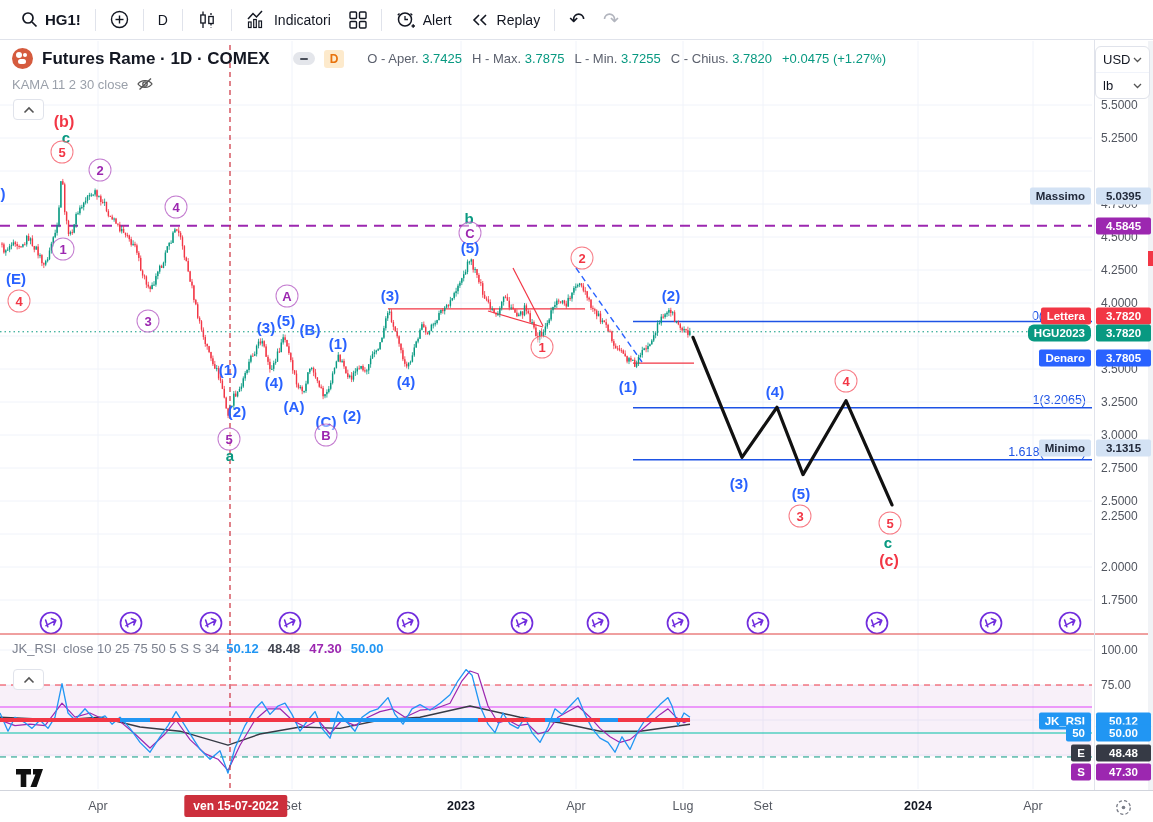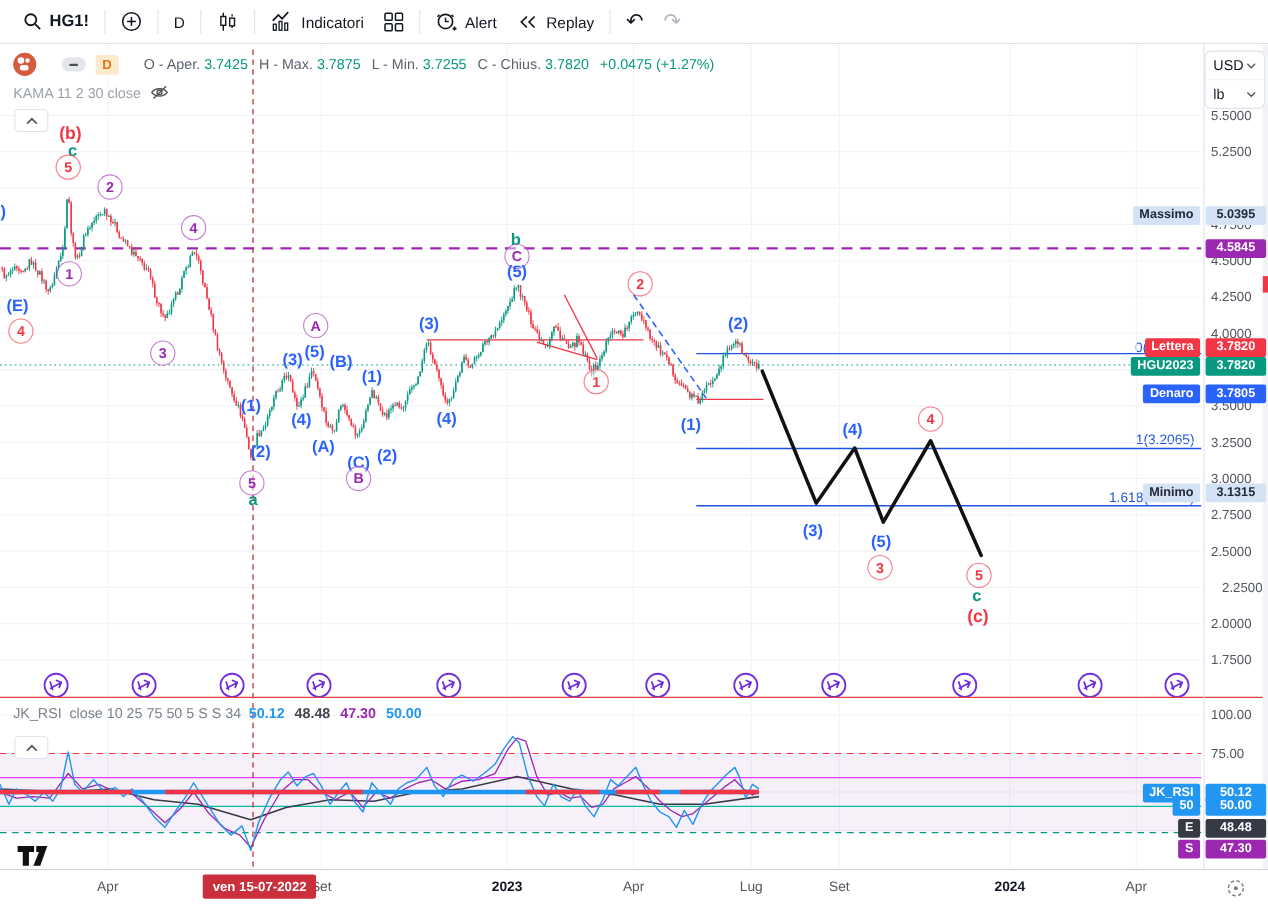--- a/index.html
+++ b/index.html
@@ -990,20 +990,21 @@
       <span>↷</span>
       </div>
   </div>
 
   <div class="hdr">
     <div class="logo">
       <i style="left:4px;top:4px;width:6px;height:6px;"></i>
       <i style="left:11px;top:5px;width:4px;height:4px;"></i>
       <i style="left:6px;top:11px;width:8px;height:5px;border-radius:3px;"></i>
     </div>
+    <span class="title">Futures Rame · 1D · COMEX</span>
     <span class="pill">
         <b></b>
       </span>
     <span class="dbadge">D</span>
     <span class="ohlc">
       <span><span class="lab">O - Aper.</span> <span class="val">3.7425</span></span>
       <span><span class="lab">H - Max.</span> <span class="val">3.7875</span></span>
       <span><span class="lab">L - Min.</span> <span class="val">3.7255</span></span>
       <span><span class="lab">C - Chius.</span> <span class="val">3.7820</span></span>
       <span class="chg">+0.0475 (+1.27%)</span>
@@ -1055,33 +1056,33 @@
       <div class="tick" style="top: 138px;">5.2500</div>
       <div class="tick" style="top: 204px;">4.7500</div>
       <div class="tick" style="top: 237px;">4.5000</div>
       <div class="tick" style="top: 270px;">4.2500</div>
       <div class="tick" style="top: 303px;">4.0000</div>
       <div class="tick" style="top: 369px;">3.5000</div>
       <div class="tick" style="top: 402px;">3.2500</div>
       <div class="tick" style="top: 435px;">3.0000</div>
       <div class="tick" style="top: 468px;">2.7500</div>
       <div class="tick" style="top: 501px;">2.5000</div>
-      <div class="tick" style="top: 534px; margin-left: 10px;">2.2500</div>
+      <div class="tick" style="top: 516px;">2.2500</div>
       <div class="tick" style="top: 567px;">2.0000</div>
       <div class="tick" style="top: 600px;">1.7500</div>
       <div class="tick" style="top: 650px;">100.00</div>
       <div class="tick" style="top: 685px;">75.00</div>
     </div>
   <div id="tags">
       <div class="tagname t-pale" style="top: 165.786px;">Massimo</div>
       <div class="tagval t-pale" style="top: 165.786px;">5.0395</div>
       <div class="tagval t-purple" style="top: 225.846px;">4.5845</div>
       <div class="tagname t-red" style="top: 316px;">Lettera</div>
       <div class="tagval t-red" style="top: 316px;">3.7820</div>
-      <div class="tagname t-teal" style="top: 333px;">HGU2023</div>
+      <div class="tagname t-teal" style="top: 333px; border-radius: 6px;">HGU2023</div>
       <div class="tagval t-teal" style="top: 333px;">3.7820</div>
       <div class="tagname t-blue" style="top: 351px;">Denaro</div>
       <div class="tagval t-blue" style="top: 351px;">3.7805</div>
       <div class="tagname t-pale" style="top: 417.642px;">Minimo</div>
       <div class="tagval t-pale" style="top: 417.642px;">3.1315</div>
       <div class="tagname t-ltblue" style="top: 721px;">JK_RSI</div>
       <div class="tagval t-ltblue" style="top: 721px;">50.12</div>
       <div class="tagname t-ltblue" style="top: 733px;">50</div>
       <div class="tagval t-ltblue" style="top: 733px;">50.00</div>
       <div class="tagname t-dark" style="top: 753px;">E</div>

